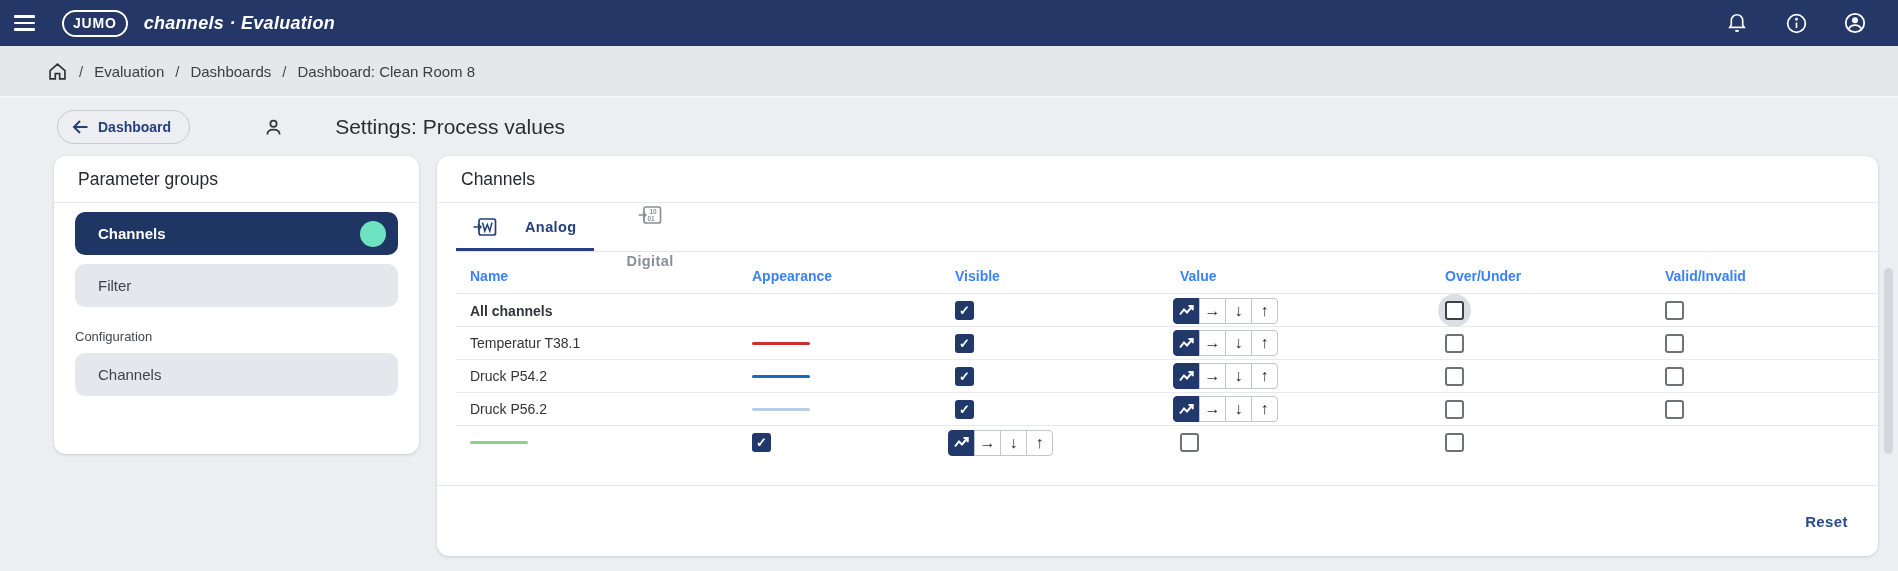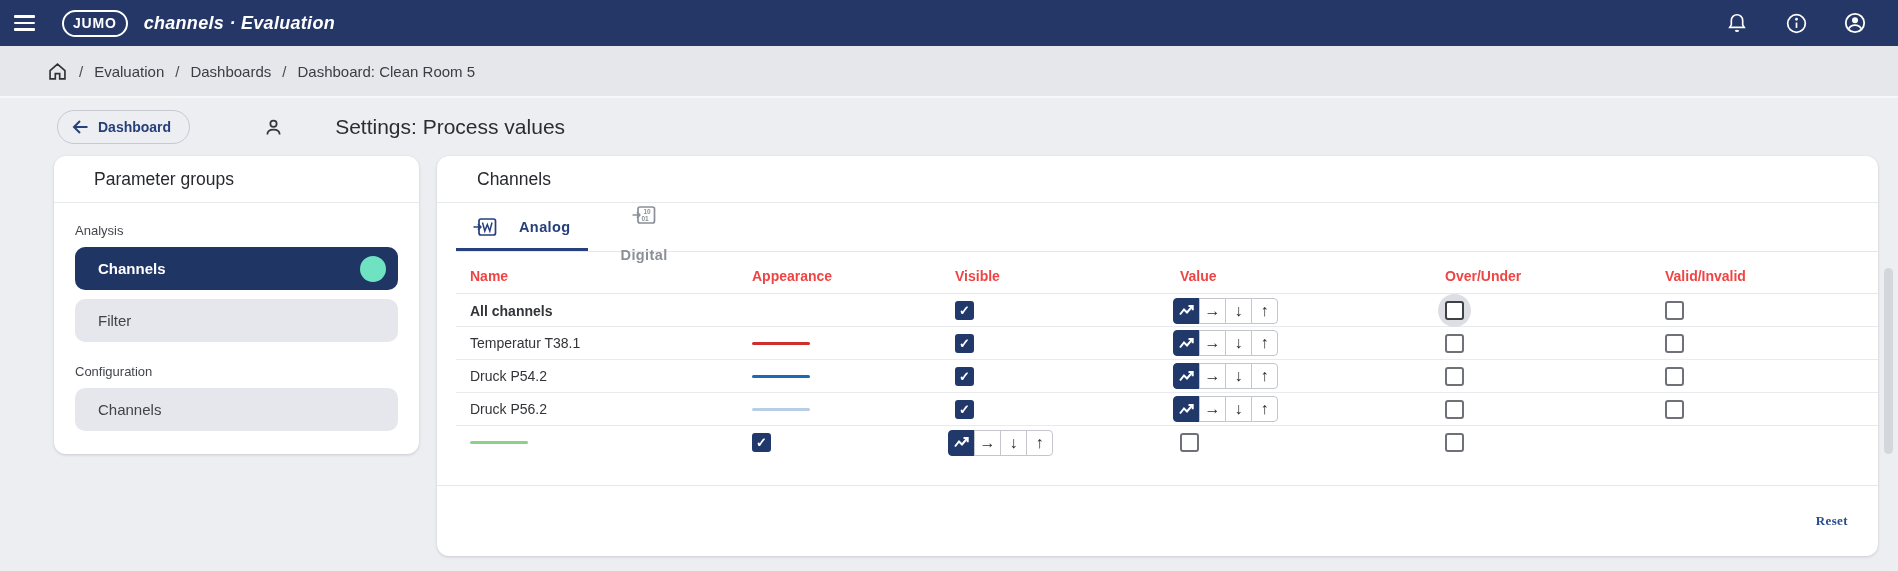--- a/index.html
+++ b/index.html
@@ -41,50 +41,50 @@
     display:flex; align-items:center; gap:10px; padding:0 18px 0 14px; cursor:pointer;
   }
   .back-btn .lbl { color:#26407c; font-size:14px; font-weight:700; }
   .toolbar .person { margin-left:34px; display:flex; align-items:center; }
   .toolbar .tb-title { margin-left:12px; font-size:21px; color:#2b2d31; }
   
   .content { display:flex; align-items:flex-start; padding-left:54px; }
   .card { background:#fff; border-radius:12px; box-shadow:0 1px 3px rgba(40,45,60,.18); }
   
   .sidebar { width:365px; height:298px; }
-  .panel-title { height:47px; display:flex; align-items:center; padding-left:40px; font-size:17.5px; color:#27292e; border-bottom:1px solid #e8e9ec; }
+  .panel-title { height:47px; display:flex; align-items:center; padding-left:24px; font-size:17.5px; color:#27292e; border-bottom:1px solid #e8e9ec; }
   .sidebar-body { padding:0 21px; }
   .group-label { margin-top:20px; font-size:13px; color:#44464d; }
   .side-btn {
     width:100%; height:43px; border:none; border-radius:10px; margin-top:9px;
     display:flex; align-items:center; justify-content:space-between;
     padding:0 12px 0 23px; font-size:15px; cursor:pointer;
     background:#e6e7ec; color:#3f434b; font-family:inherit;
   }
   .side-btn.active { background:#1f3664; color:#fff; font-weight:700; }
   .teal-dot { width:26px; height:26px; border-radius:50%; background:#6fe2c1; }
   .group-gap { margin-top:22px; }
   
   .main-card { width:1441px; height:400px; margin-left:18px; display:flex; flex-direction:column; }
   .tabs { margin-left:19px; border-bottom:1px solid #e4e6e9; display:flex; height:49px; align-items:flex-end; }
-  .tab { display:flex; align-items:center; gap:22px; height:46px; padding:0 17px; background:none; border:none; cursor:pointer; font-family:inherit; }
+  .tab { display:flex; align-items:center; gap:28px; height:46px; padding:0 17px; background:none; border:none; cursor:pointer; font-family:inherit; }
   .tab .t-lbl { font-size:14.5px; font-weight:700; letter-spacing:.4px; }
   .tab.active { border-bottom:3px solid #26407c; color:#26407c; }
   .tab.active .t-lbl { color:#26407c; }
   .tab.inactive { color:#8b9098; margin-left:16px;flex-direction:column; }
   .tab.inactive .t-lbl { color:#8b9098; }
   
   .table-wrap { margin-left:19px; }
   .thead, .trow {
     display:grid;
     grid-template-columns:282px 203px 225px 265px 220px 1fr;
     align-items:center;
   }
   .thead { height:42px; border-bottom:1px solid #e6e7ea; align-items:end; padding-bottom:9px; }
-  .thead .hcell { font-size:14px; font-weight:700; color:#ef4444; padding-left:14px; }
+  .thead .hcell { font-size:14px; font-weight:700; color:#3b82f6; padding-left:14px; }
   .trow { height:33px; border-bottom:1px solid #e9eaed; }
   .trow:last-child { border-bottom:none; }
   .cell { padding-left:14px; display:flex; align-items:center; }
   .cell.name { font-size:14px; color:#323438; }
   .cell.name.b { font-weight:700; }
   .line { width:58px; height:3px; border-radius:2px; display:inline-block; }
   .cb {
     width:19px; height:19px; border:2px solid #6e7278; border-radius:3px; background:#fff;
     display:inline-flex; align-items:center; justify-content:center;
     font-size:13px; font-weight:700; color:#fff; cursor:pointer;
@@ -96,21 +96,21 @@
   .sg {
     width:27px; height:26px; border:1px solid #c3c6cc; background:#fff;
     display:inline-flex; align-items:center; justify-content:center;
     font-size:16px; color:#2b2d33; cursor:pointer; margin-left:-1px; padding:0; font-family:inherit;
   }
   .sg:first-child { border-radius:4px 0 0 4px; margin-left:0; }
   .sg:last-child { border-radius:0 4px 4px 0; }
   .sg.on { background:#21386b; border-color:#21386b; }
   .spacer { height:26px; }
   .card-footer { border-top:1px solid #e6e7ea; flex:1; display:flex; align-items:center; justify-content:flex-end; padding-right:30px; }
-  .reset-btn { background:none; border:none; color:#2a4b8d; font-size:13px; font-weight:700; letter-spacing:.4px; cursor:pointer; font-family:Liberation Serif, serif; }
+  .reset-btn { background:none; border:none; color:#2a4b8d; font-size:15px; font-weight:700; letter-spacing:.4px; cursor:pointer; font-family:Liberation Sans, sans-serif; }
   
   .v-scroll { position:absolute; left:1884px; top:268px; width:9px; height:186px; background:#d3d6db; border-radius:5px; }
 </style>
 </head>
 <body>
 
 <header class="app-header">
   <button class="hamburger">
       <span></span>
       <span></span>
@@ -147,21 +147,21 @@
   <span style="display:flex;">
     <svg width="21" height="21" viewBox="0 0 24 24" fill="none" stroke="#2f3135" stroke-width="1.9">
       <path d="M3.5 11 L12 3.5 L20.5 11 V20.5 H14.5 V14.5 H9.5 V20.5 H3.5 Z"></path>
     </svg>
   </span>
   <span class="sep">/</span>
   <span class="crumb-link">Evaluation</span>
   <span class="sep">/</span>
   <span class="crumb-link">Dashboards</span>
   <span class="sep">/</span>
-  <span>Dashboard: Clean Room 5</span>
+  <span>Dashboard: Clean Room 8</span>
 </nav>
 
 <div class="toolbar">
   <button class="back-btn">
     <span style="display:flex;">
       <svg width="16" height="14" viewBox="0 0 16 14" fill="none" stroke="#26407c" stroke-width="2">
         <path d="M8 1 L2 7 L8 13 M2 7 H15.5"></path>
       </svg>
     </span>
     <span class="lbl">Dashboard</span>
@@ -173,21 +173,20 @@
     </svg>
   </span>
   <span class="tb-title">Settings: Process values</span>
 </div>
 
 <div class="content">
 
   <aside class="card sidebar">
     <div class="panel-title">Parameter groups</div>
     <div class="sidebar-body">
-      <div class="group-label">Analysis</div>
       <button class="side-btn active">
         <span>Channels</span>
         <span class="teal-dot"></span>
       </button>
       <button class="side-btn">
         <span>Filter</span>
       </button>
       <div class="group-label group-gap">Configuration</div>
       <button class="side-btn">
         <span>Channels</span>

